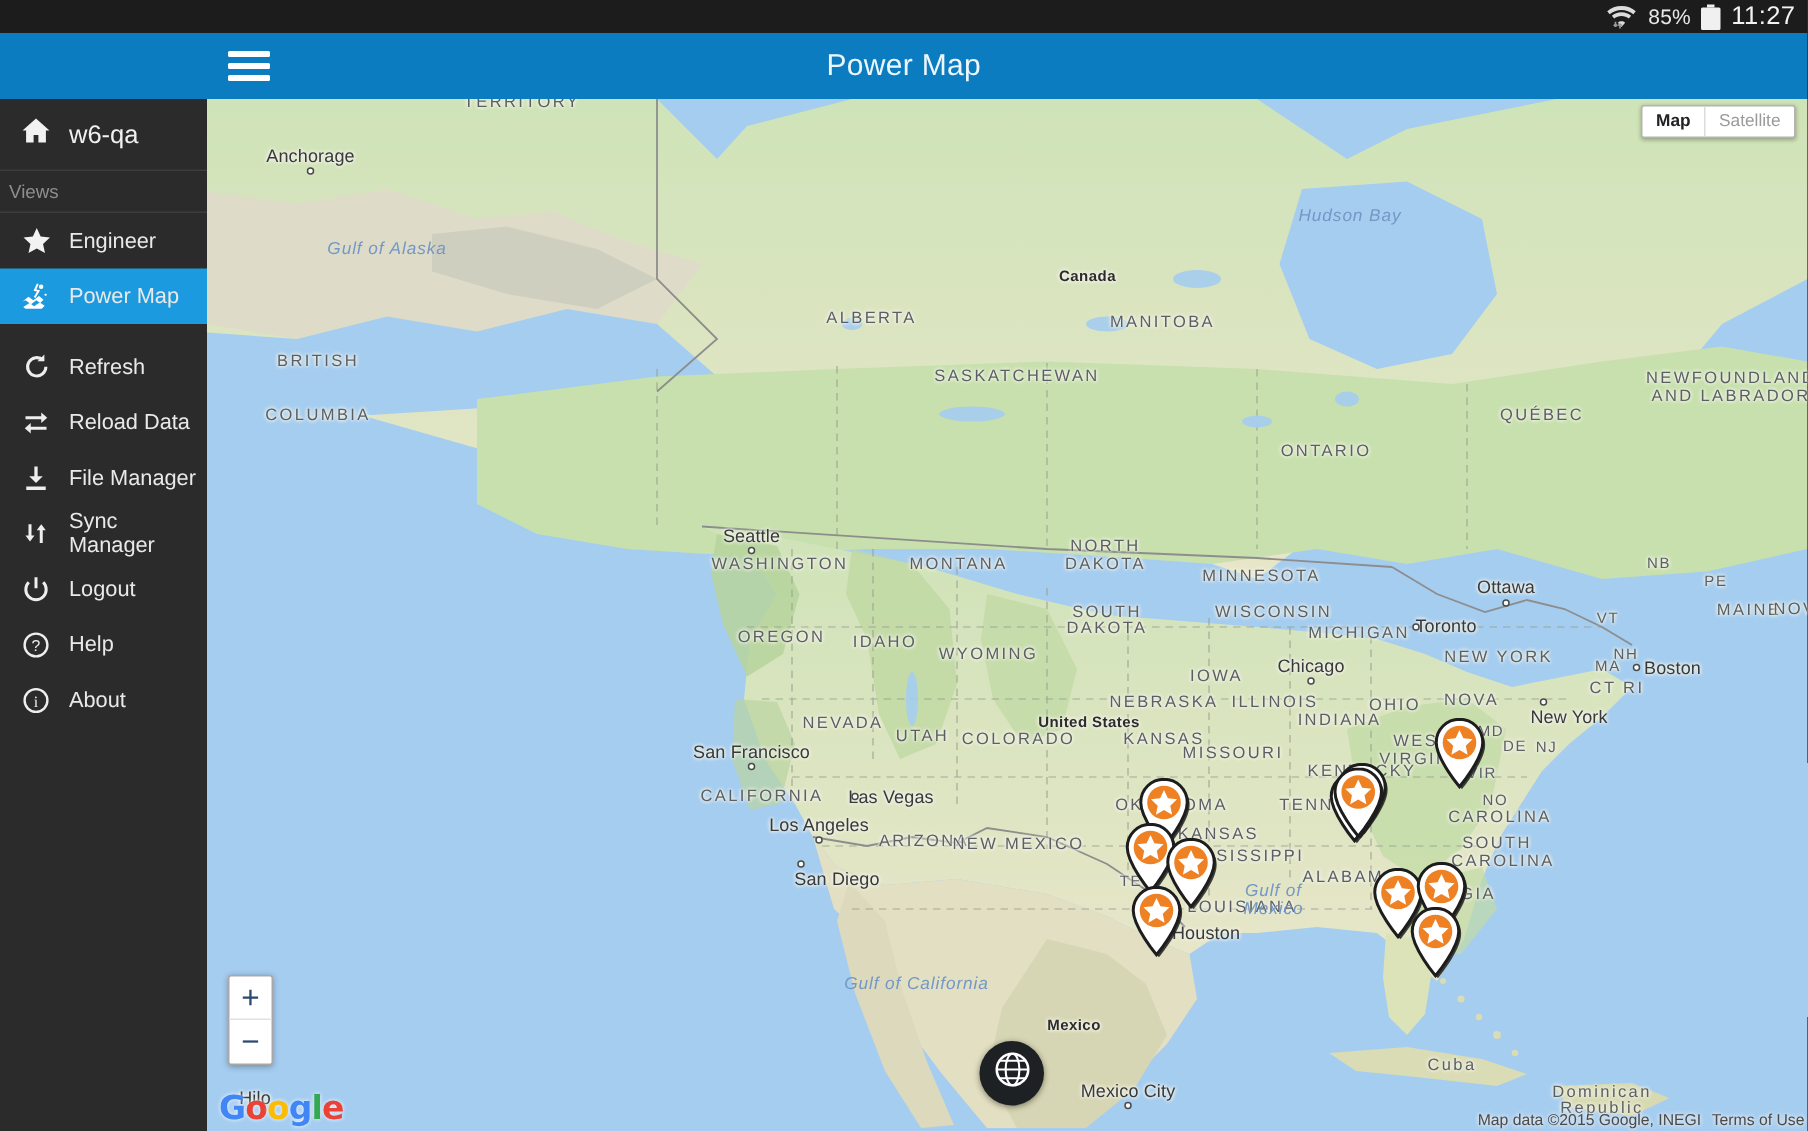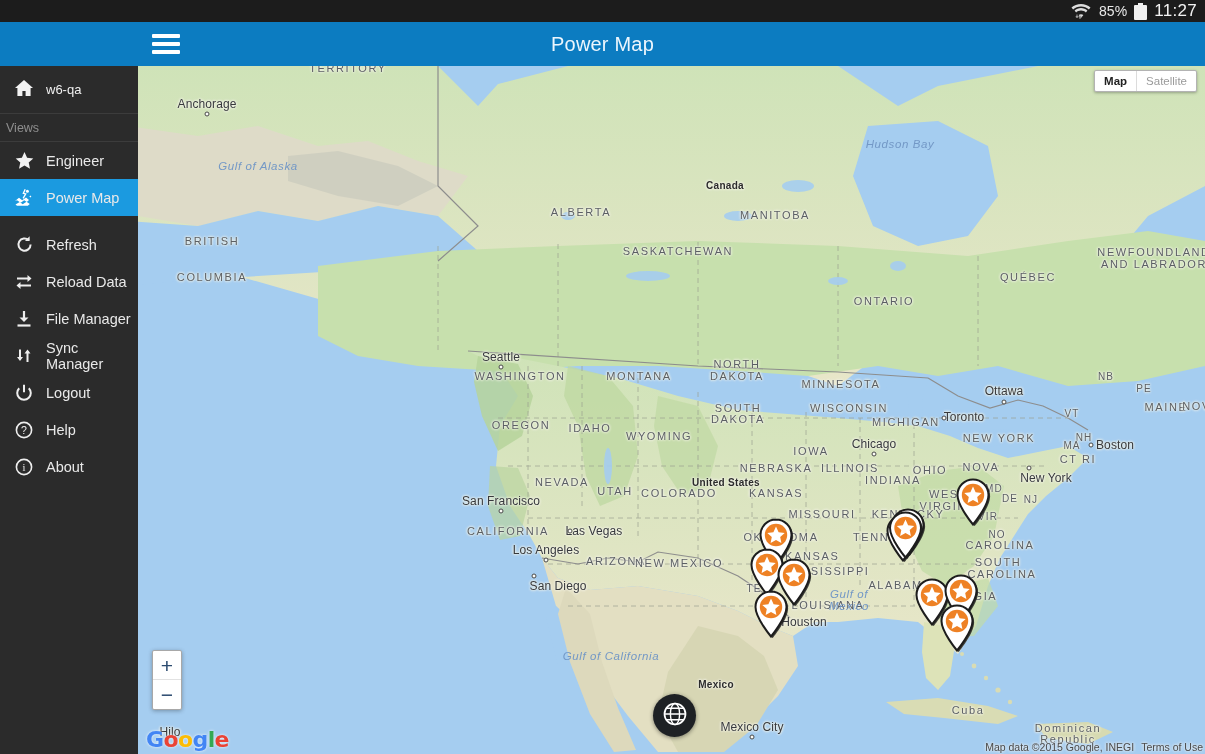--- a/index.html
+++ b/index.html
@@ -49,21 +49,21 @@
 
   
   .sidebar {
     position: absolute; left: 0; top: 66px; width: 138px; height: 688px;
     background: #2b2b2b;
   }
   .side-home {
     height: 48px; display: flex; align-items: center; padding-left: 14px; gap: 12px;
     border-bottom: 1px solid #3c3c3c;
   }
-  .side-home .label { color: #f0f0f0; font-size: 13px; }
+  .side-home .label { color: #f0f0f0; font-size: 17px; }
   .side-section {
     height: 28px; display: flex; align-items: center; padding-left: 6px;
     color: #8e8e8e; font-size: 12.5px; background: #2b2b2b;
     border-bottom: 1px solid #3c3c3c;
   }
   .side-item {
     height: 37px; display: flex; align-items: center; padding-left: 14px; gap: 12px;
     color: #e9e9e9; font-size: 14.5px; cursor: pointer;
   }
   .side-item.active { background: #1b9ae0; }
@@ -459,21 +459,21 @@
         <div class="mlabel " style="left: 792px; top: 404px;">OHIO</div>
         <div class="mlabel " style="left: 843px; top: 401px;">NOVA</div>
         <div class="mlabel " style="left: 424px; top: 416px;">NEVADA</div>
         <div class="mlabel " style="left: 755px; top: 414px;">INDIANA</div>
         <div class="mlabel city" style="left: 908px; top: 412px;">New York</div>
         <div class="mlabel city" style="left: 363px; top: 435px;">San Francisco</div>
         <div class="mlabel country" style="left: 588px; top: 416px;">United States</div>
         <div class="mlabel " style="left: 477px; top: 425px;">UTAH</div>
         <div class="mlabel " style="left: 541px; top: 427px;">COLORADO</div>
         <div class="mlabel " style="left: 638px; top: 427px;">KANSAS</div>
-        <div class="mlabel " style="left: 684px; top: 448px;">MISSOURI</div>
+        <div class="mlabel " style="left: 684px; top: 436px;">MISSOURI</div>
         <div class="mlabel " style="left: 810px; top: 428px;">WEST</div>
         <div class="mlabel " style="left: 812px; top: 440px;">VIRGINIA</div>
         <div class="mlabel small" style="left: 856px; top: 422px;">MD</div>
         <div class="mlabel small" style="left: 872px; top: 432px;">DE</div>
         <div class="mlabel small" style="left: 893px; top: 433px;">NJ</div>
         <div class="mlabel small" style="left: 850px; top: 450px;">VIR</div>
         <div class="mlabel " style="left: 370px; top: 465px;">CALIFORNIA</div>
         <div class="mlabel city" style="left: 456px; top: 465px;">Las Vegas</div>
         <div class="mlabel " style="left: 770px; top: 448px;">KENTUCKY</div>
         <div class="mlabel city" style="left: 408px; top: 484px;">Los Angeles</div>

